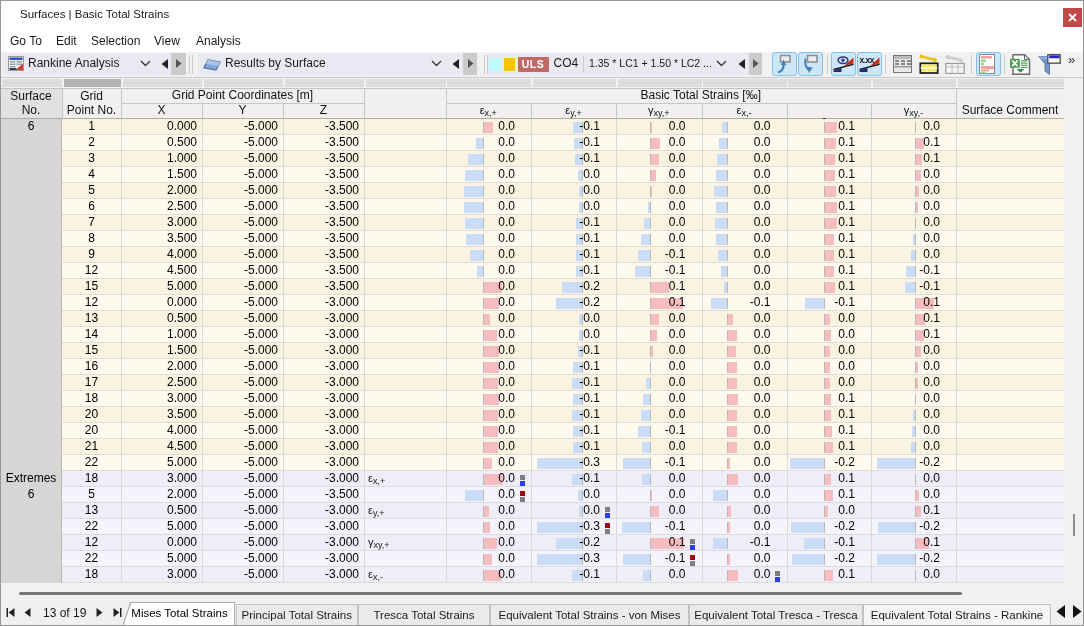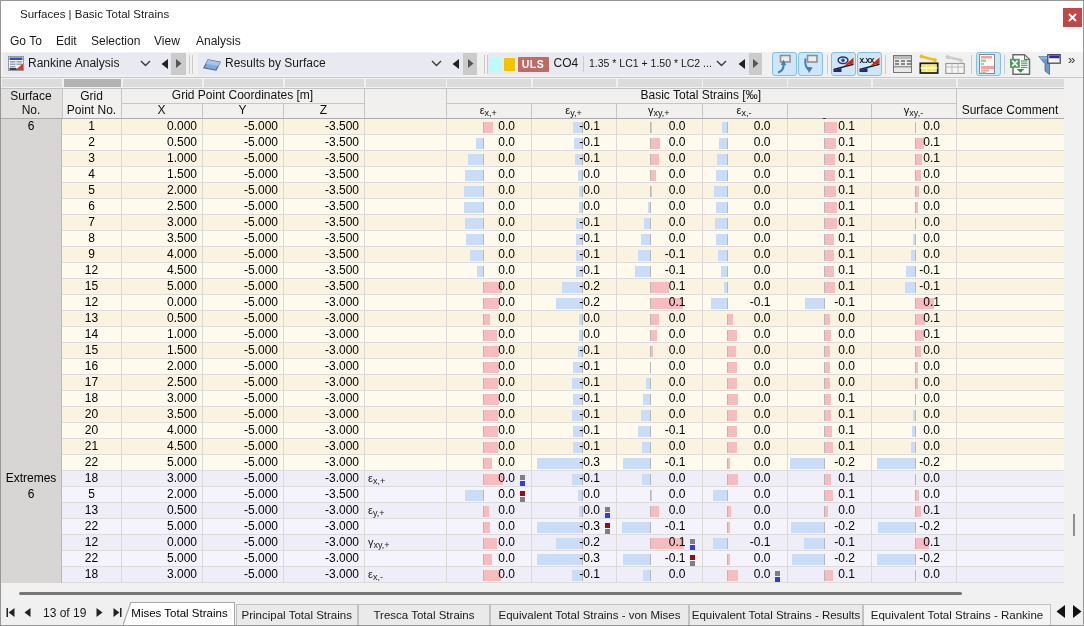--- a/index.html
+++ b/index.html
@@ -934,21 +934,21 @@
 <svg class="a" style="left:96px;top:608px;" width="7" height="9" viewBox="0 0 7 9">
     <path d="M0.5 0 L0.5 9 L6.5 4.5 Z" fill="#222"></path>
   </svg>
 <svg class="a" style="left:113px;top:608px;" width="9" height="9" viewBox="0 0 9 9">
     <path d="M0.5 0 L0.5 9 L6.4 4.5 Z" fill="#222"></path>
     <rect x="7" y="0" width="1.5" height="9" fill="#222"></rect>
   </svg>
 <div class="a" style="left:235.5px;top:604px;width:122.5px;height:21px;background:#EAEAEA;border:1px solid #C2C2C2;border-bottom:none;text-align:center;font-size:11.5px;color:#1a1a1a;line-height:20px;white-space:nowrap;overflow:hidden;">Principal Total Strains</div>
 <div class="a" style="left:358px;top:604px;width:132px;height:21px;background:#EAEAEA;border:1px solid #C2C2C2;border-bottom:none;text-align:center;font-size:11.5px;color:#1a1a1a;line-height:20px;white-space:nowrap;overflow:hidden;">Tresca Total Strains</div>
 <div class="a" style="left:490px;top:604px;width:199px;height:21px;background:#EAEAEA;border:1px solid #C2C2C2;border-bottom:none;text-align:center;font-size:11.5px;color:#1a1a1a;line-height:20px;white-space:nowrap;overflow:hidden;">Equivalent Total Strains - von Mises</div>
-<div class="a" style="left:689px;top:604px;width:174px;height:21px;background:#EAEAEA;border:1px solid #C2C2C2;border-bottom:none;text-align:center;font-size:11.5px;color:#1a1a1a;line-height:20px;white-space:nowrap;overflow:hidden;">Equivalent Total Strains - Results</div>
+<div class="a" style="left:689px;top:604px;width:174px;height:21px;background:#EAEAEA;border:1px solid #C2C2C2;border-bottom:none;text-align:center;font-size:11.5px;color:#1a1a1a;line-height:20px;white-space:nowrap;overflow:hidden;">Equivalent Total Tresca - Tresca</div>
 <div class="a" style="left:863px;top:604px;width:188px;height:21px;background:#F4F4F4;border:1px solid #C2C2C2;border-bottom:none;text-align:center;font-size:11.5px;color:#1a1a1a;line-height:20px;white-space:nowrap;overflow:hidden;">Equivalent Total Strains - Rankine</div>
 <div class="a" style="left:130px;top:602px;width:105px;height:23px;background:#fff;border-top:1px solid #A9A9A9;border-right:1px solid #A9A9A9;"></div>
 <svg class="a" style="left:123px;top:602px;" width="8" height="23" viewBox="0 0 8 23">
     <path d="M8 0 L8 23 L0 23 Z" fill="#fff"></path>
     <path d="M8 0 L0 23" stroke="#A9A9A9" stroke-width="1.2" fill="none"></path>
   </svg>
 <div class="a" style="left:129px;top:602px;width:101px;height:23px;line-height:23px;font-size:11.5px;color:#000;text-align:center;white-space:nowrap;">Mises Total Strains</div>
 <svg class="a" style="left:1056px;top:605px;" width="10" height="13" viewBox="0 0 10 13">
     <path d="M9 0 L9 13 L0.5 6.5 Z" fill="#111"></path>
   </svg>

